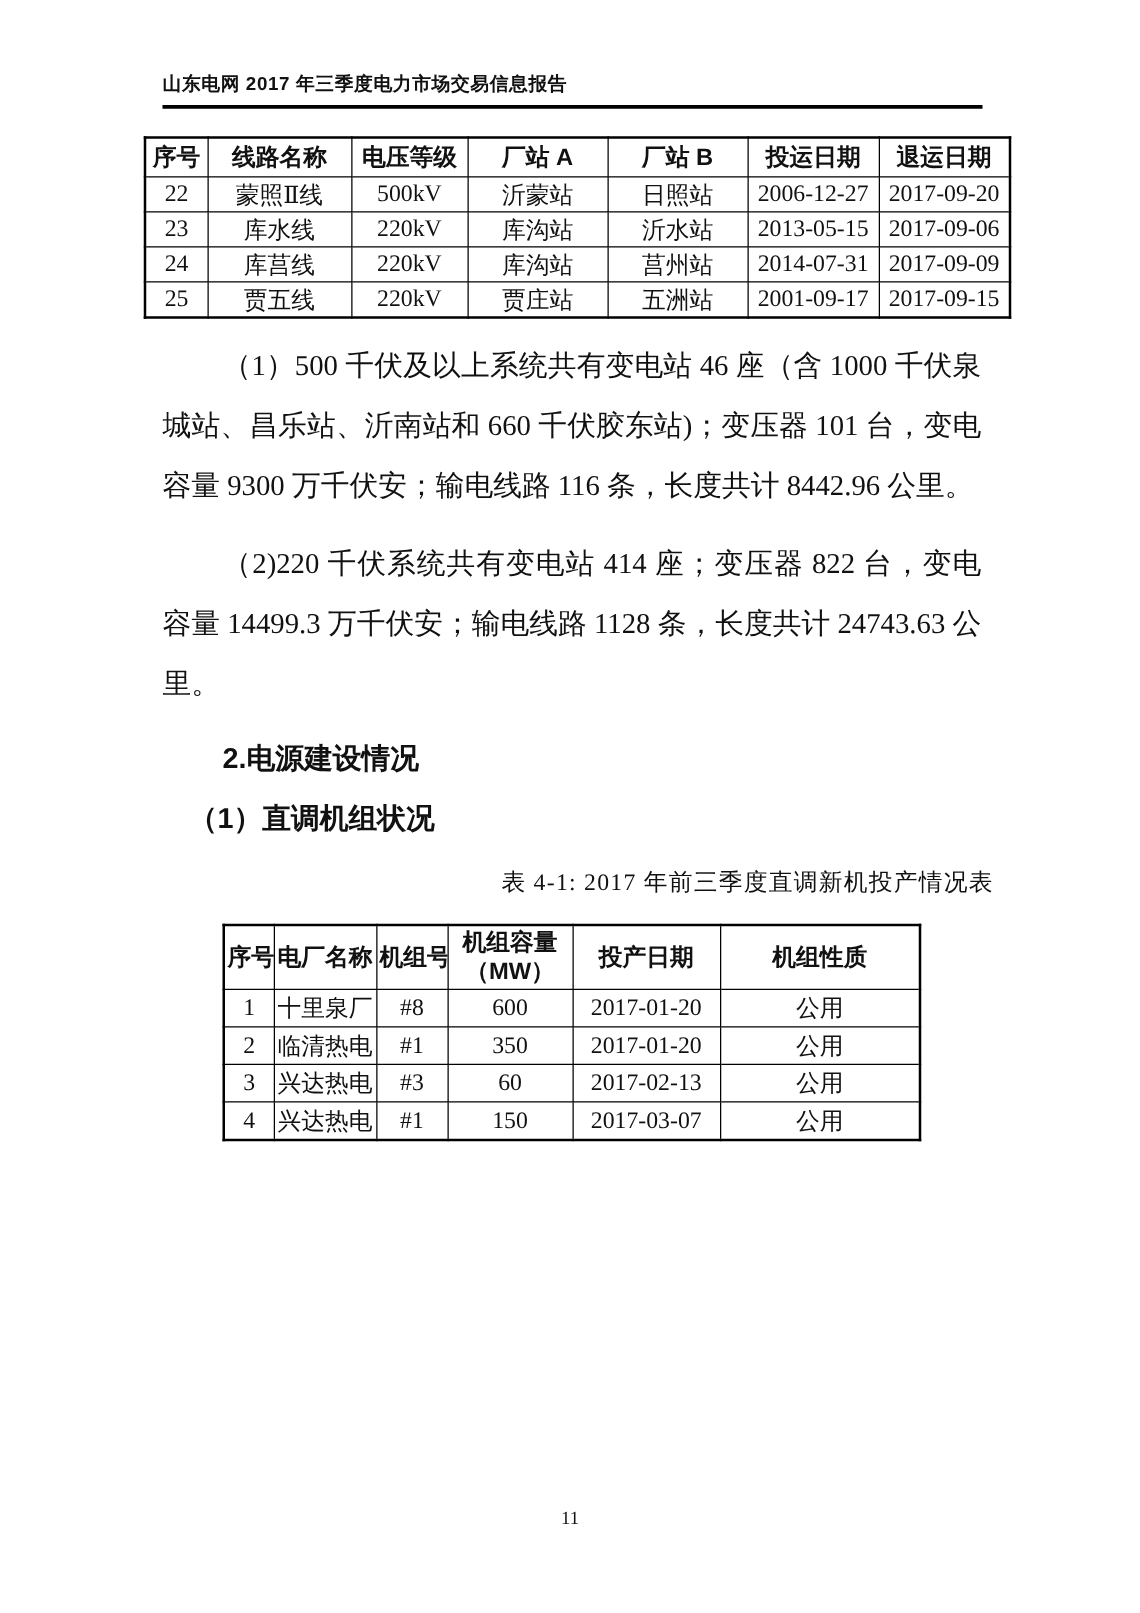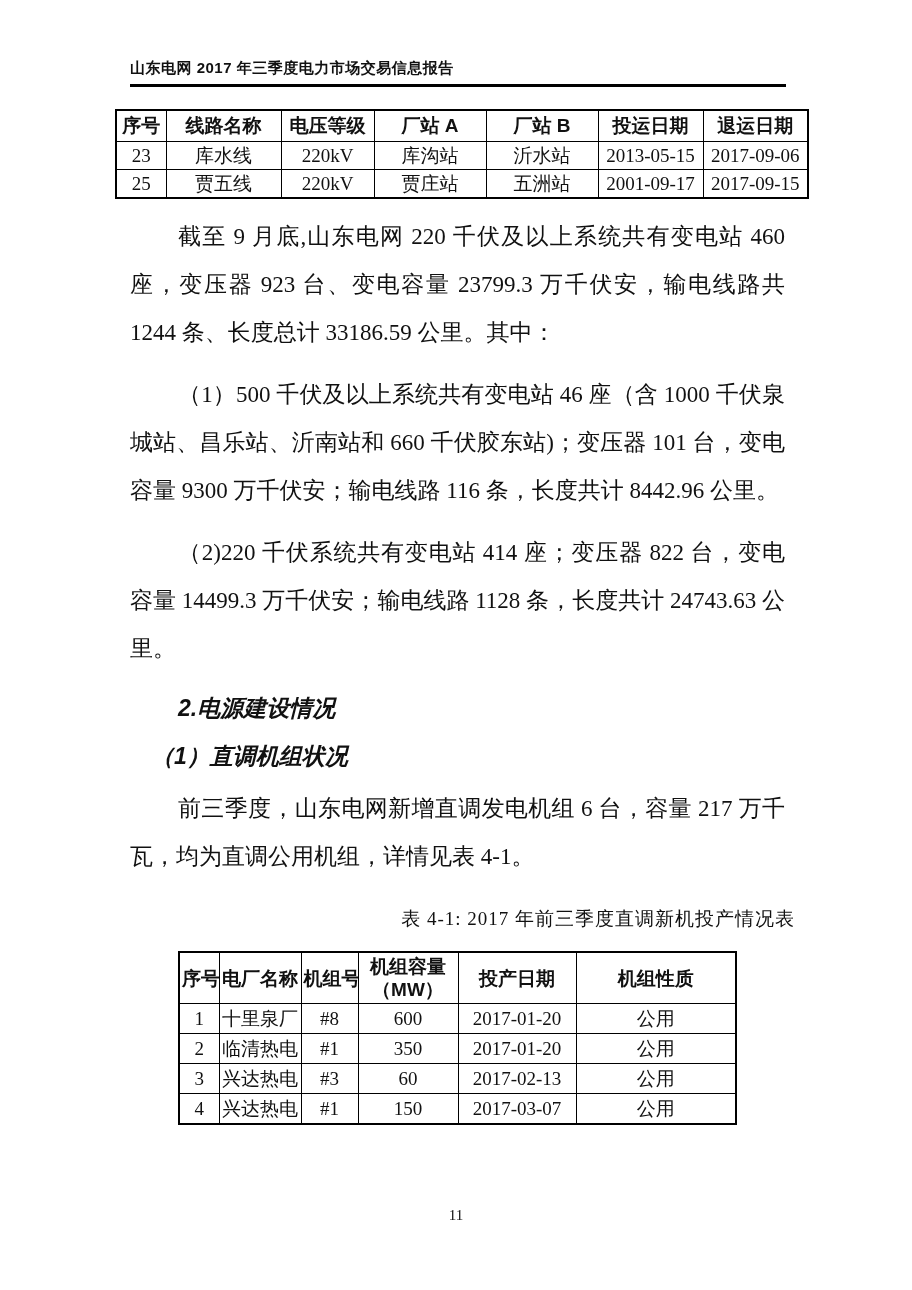--- a/index.html
+++ b/index.html
@@ -55,21 +55,20 @@
     text-align:justify;
     text-justify:inter-ideograph;
     text-indent:48px;
   }
   .heading{
     margin:20px 10px 0 63px;
     font-family:"Liberation Sans","DejaVu Sans",sans-serif;
     font-weight:bold;
     font-size:23px;
     line-height:30px;
-    font-style:italic;
   }
   .heading.sub{margin-top:18px;margin-left:36px;}
   .tbl-caption{
     margin-top:26px;
     text-align:right;
     font-size:19px;
     line-height:24px;
     letter-spacing:1px;
   }
   .tbl2{width:557px;margin-left:63px;margin-top:20px;border:2px solid #000;}
@@ -113,48 +112,64 @@
         <th>线路名称</th>
         <th>电压等级</th>
         <th>厂站 A</th>
         <th>厂站 B</th>
         <th>投运日期</th>
         <th>退运日期</th>
       </tr>
     </thead>
     <tbody>
       <tr>
+        <td>22</td>
+        <td>蒙照Ⅱ线</td>
+        <td>500kV</td>
+        <td>沂蒙站</td>
+        <td>日照站</td>
+        <td>2006-12-27</td>
+        <td>2017-09-20</td>
+      </tr>
+      <tr>
         <td>23</td>
         <td>库水线</td>
         <td>220kV</td>
         <td>库沟站</td>
         <td>沂水站</td>
         <td>2013-05-15</td>
         <td>2017-09-06</td>
       </tr>
       <tr>
+        <td>24</td>
+        <td>库莒线</td>
+        <td>220kV</td>
+        <td>库沟站</td>
+        <td>莒州站</td>
+        <td>2014-07-31</td>
+        <td>2017-09-09</td>
+      </tr>
+      <tr>
         <td>25</td>
         <td>贾五线</td>
         <td>220kV</td>
         <td>贾庄站</td>
         <td>五洲站</td>
         <td>2001-09-17</td>
         <td>2017-09-15</td>
       </tr>
     </tbody>
   </table>
 
-  <p class="para">截至 9 月底,山东电网 220 千伏及以上系统共有变电站 460 座，变压器 923 台、变电容量 23799.3 万千伏安，输电线路共 1244 条、长度总计 33186.59 公里。其中：</p>
   <p class="para">（1）500 千伏及以上系统共有变电站 46 座（含 1000 千伏泉城站、昌乐站、沂南站和 660 千伏胶东站)；变压器 101 台，变电容量 9300 万千伏安；输电线路 116 条，长度共计 8442.96 公里。</p>
   <p class="para">（2)220 千伏系统共有变电站 414 座；变压器 822 台，变电容量 14499.3 万千伏安；输电线路 1128 条，长度共计 24743.63 公里。</p>
 
   <h2 class="heading">2.电源建设情况</h2>
   <h3 class="heading sub">（1）直调机组状况</h3>
 
-  <p class="para">前三季度，山东电网新增直调发电机组 6 台，容量 217 万千瓦，均为直调公用机组，详情见表 4-1。</p>
 
   <div class="tbl-caption">表 4-1: 2017 年前三季度直调新机投产情况表</div>
 
   <table class="tbl2">
     <colgroup>
       <col style="width:40px">
         <col style="width:82px">
         <col style="width:57px">
       <col style="width:100px">
         <col style="width:118px">

